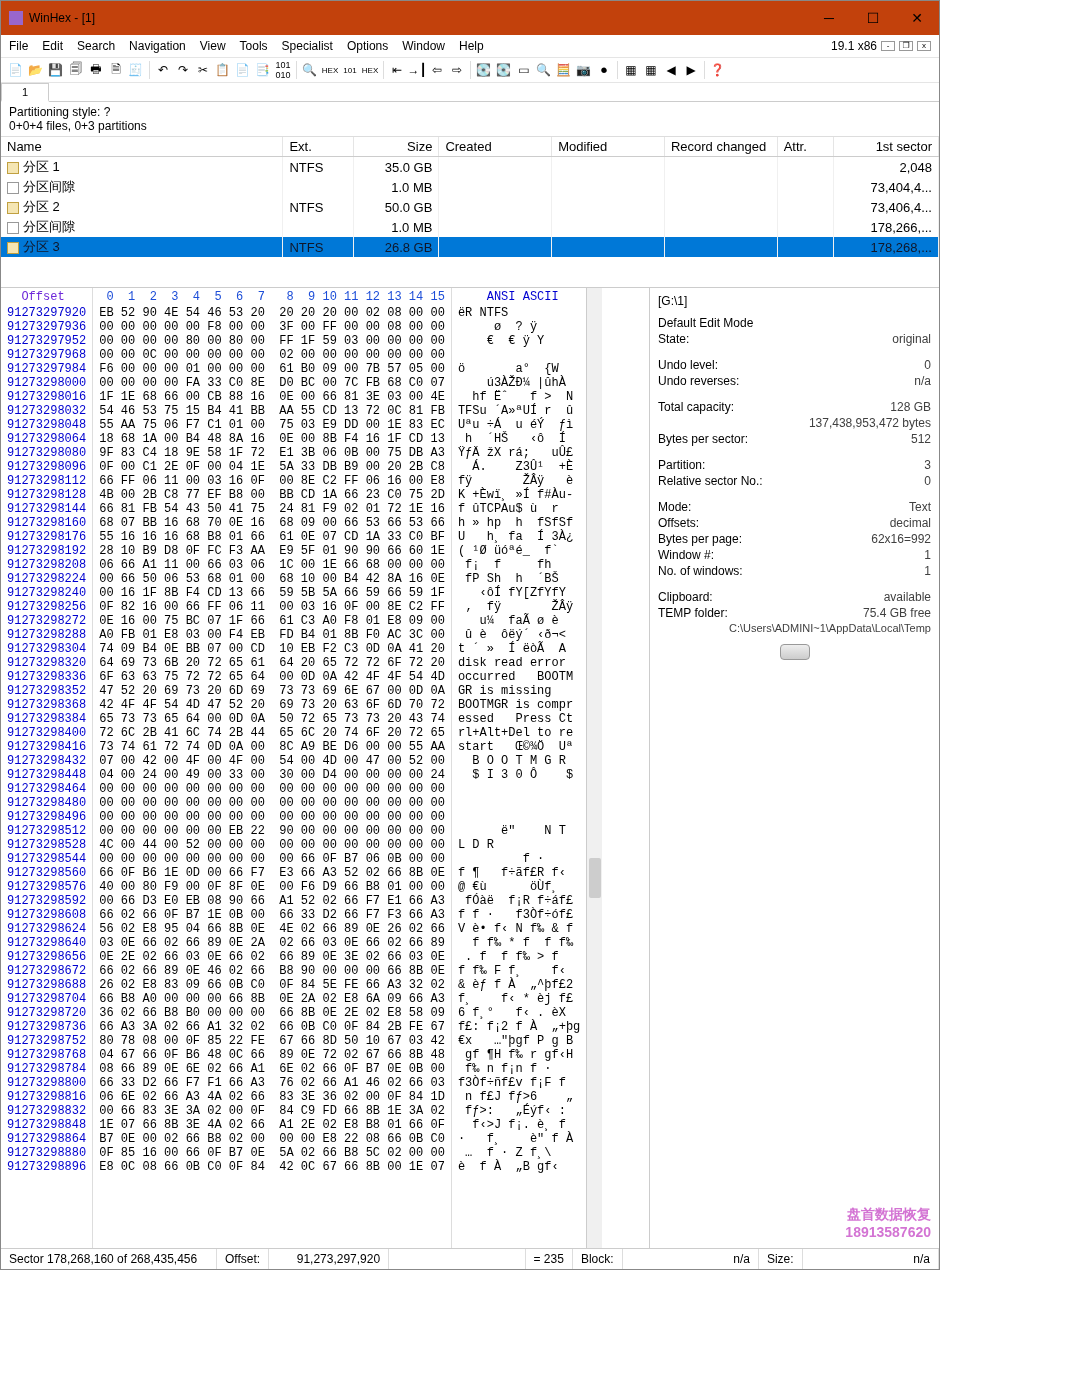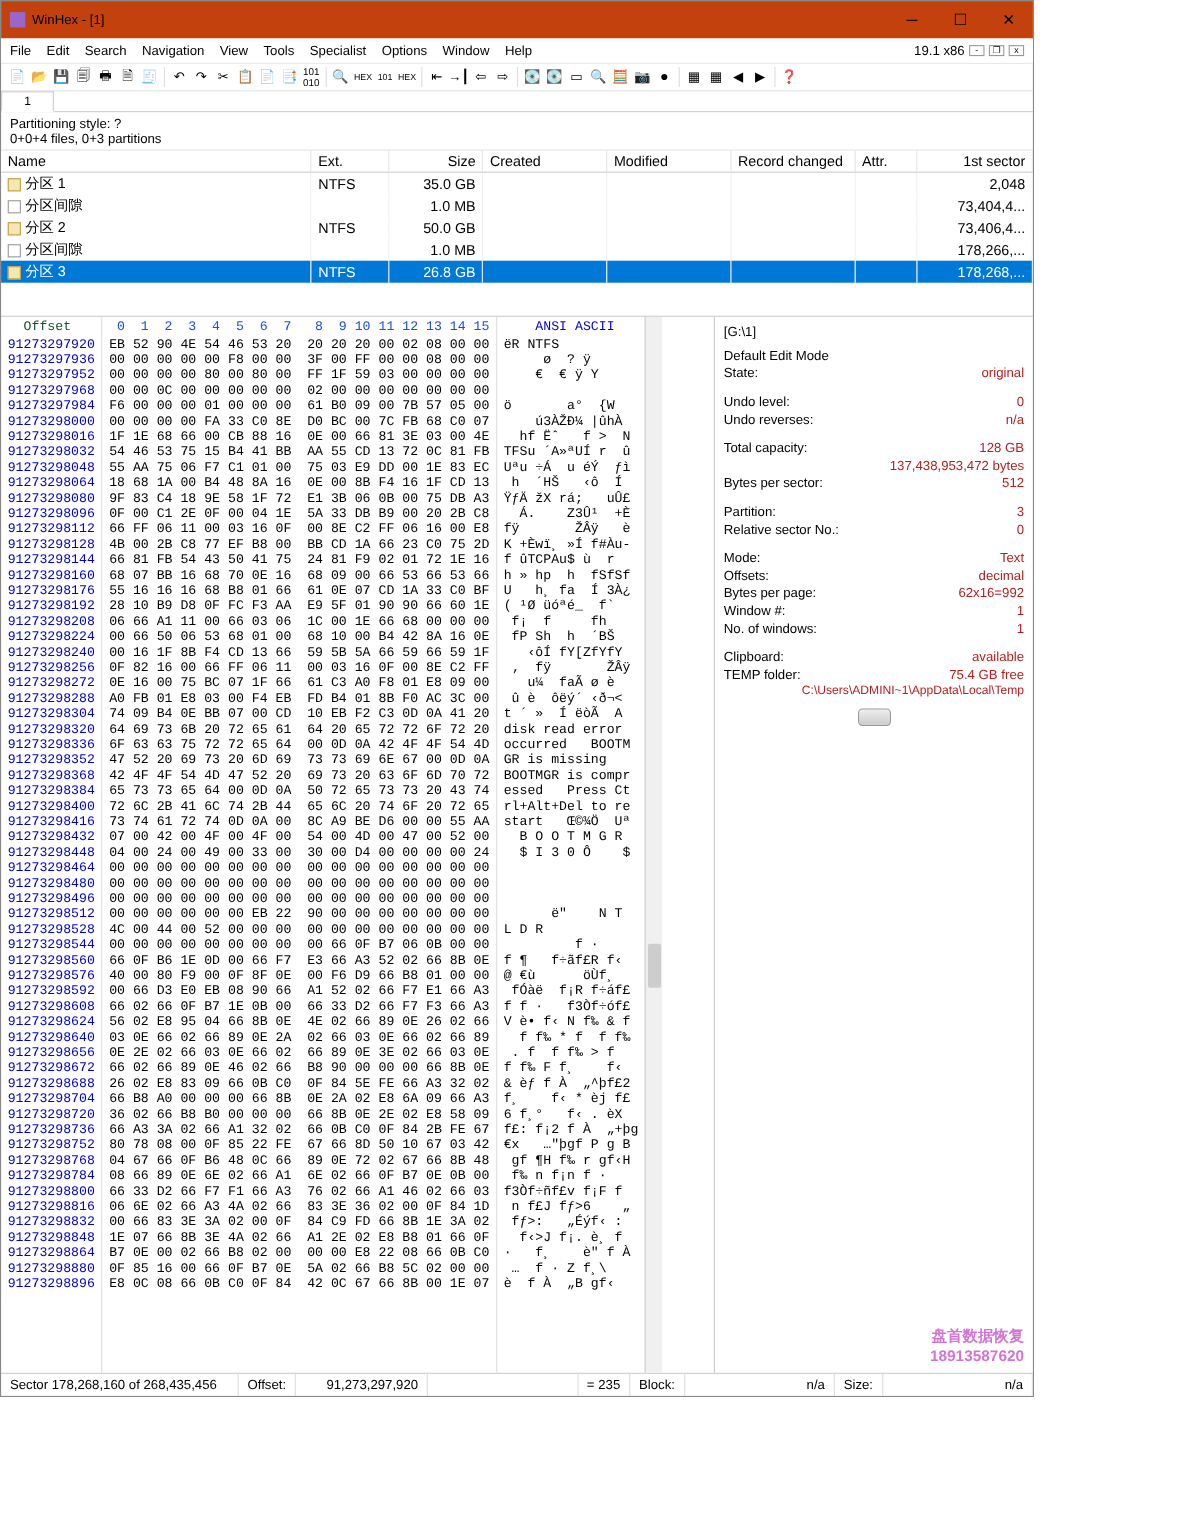--- a/index.html
+++ b/index.html
@@ -19,37 +19,37 @@
 .sep { width: 1px; background: #ddd; margin: 0 2px; }
 .tabs { display: flex; border-bottom: 1px solid #ccc; }
 .tab { padding: 2px 20px; border: 1px solid #ccc; border-bottom: 2px solid #fff; margin-bottom: -1px; background: #fff; font-size: 11px; }
 .infobar { display: flex; justify-content: space-between; padding: 3px 8px; font-size: 12px; border-bottom: 1px solid #ddd; flex-direction: column; }
 .table-wrap { border-bottom: 1px solid #ccc; }
 table.ptable { width: 100%; border-collapse: collapse; font-size: 13px; }
 table.ptable th { background: #fff; text-align: left; padding: 2px 6px; font-weight: normal; border-right: 1px solid #e5e5e5; border-bottom: 1px solid #ccc; }
 table.ptable th:nth-child(3), table.ptable th:nth-child(8) { text-align: right; padding-left: 21px; }
 table.ptable td { padding: 1px 6px; border-right: 1px solid #f0f0f0; white-space: nowrap; }
 table.ptable td:nth-child(3), table.ptable td:nth-child(8) { text-align: right; }
-table.ptable tr.selected td { background: #0078d7; color: #ffffff; }
+table.ptable tr.selected td { background: #0078d7; color: #0f172a; }
 .fileicon { display: inline-block; width: 12px; height: 12px; background: #f5e6b3; border: 1px solid #c0a040; margin-right: 4px; vertical-align: middle; }
 .fileicon.plain { background: #fff; border: 1px solid #999; }
 .body-split { display: flex; height: 960px; }
 .hex-pane { flex: 1; display: flex; font-family: "Courier New", monospace; font-size: 12px; line-height: 14px; overflow: hidden; }
 .hex-inner { display: flex; }
 .hex-col { padding: 2px 6px; white-space: pre; }
 .hex-col.offset { color: #0000d0; border-right: 1px solid #ddd; }
-.hex-col.offset .hdr { color: #14532d; }
+.hex-col.offset .hdr { color: #6d28d9; }
 .hex-col.bytes { color: #000; }
 .hex-col.bytes .hdr { color: #1d4ed8; }
 .hex-col.ascii { color: #000; border-left: 1px solid #ddd; }
 .hex-col.ascii .hdr { color: #0000d0; }
 .ascii-scroll { width: 16px; border-left: 1px solid #ccc; background: #f0f0f0; position: relative; }
 .right-pane { width: 290px; border-left: 1px solid #ccc; padding: 6px 8px; font-size: 12px; overflow: hidden; position: relative; }
 .rp-row { display: flex; justify-content: space-between; margin-bottom: 2px; }
-.rp-row .val { color: #b91c1c; text-align: right; }
+.rp-row .val { color: #404040; text-align: right; }
 .rp-sep { height: 10px; }
 .disk-icon { width: 30px; height: 16px; background: linear-gradient(#eee,#ccc); border-radius: 4px; border: 1px solid #999; margin: 10px auto; }
 .watermark { position: absolute; bottom: 8px; right: 8px; text-align: right; color: rgba(200,80,200,0.8); font-weight: bold; font-size: 14px; }
 .statusbar { display: flex; border-top: 1px solid #ccc; font-size: 12px; }
 .statusbar .cell { padding: 3px 8px; border-right: 1px solid #ddd; }
 .statusbar .cell.r { text-align: right; }
 .statusbar .spacer { flex: 1; }
 .hdr { display: block; margin-bottom: 2px; }
 .scrollthumb { position: absolute; left: 2px; width: 12px; background: #cdcdcd; border-radius: 2px; }
 </style>

